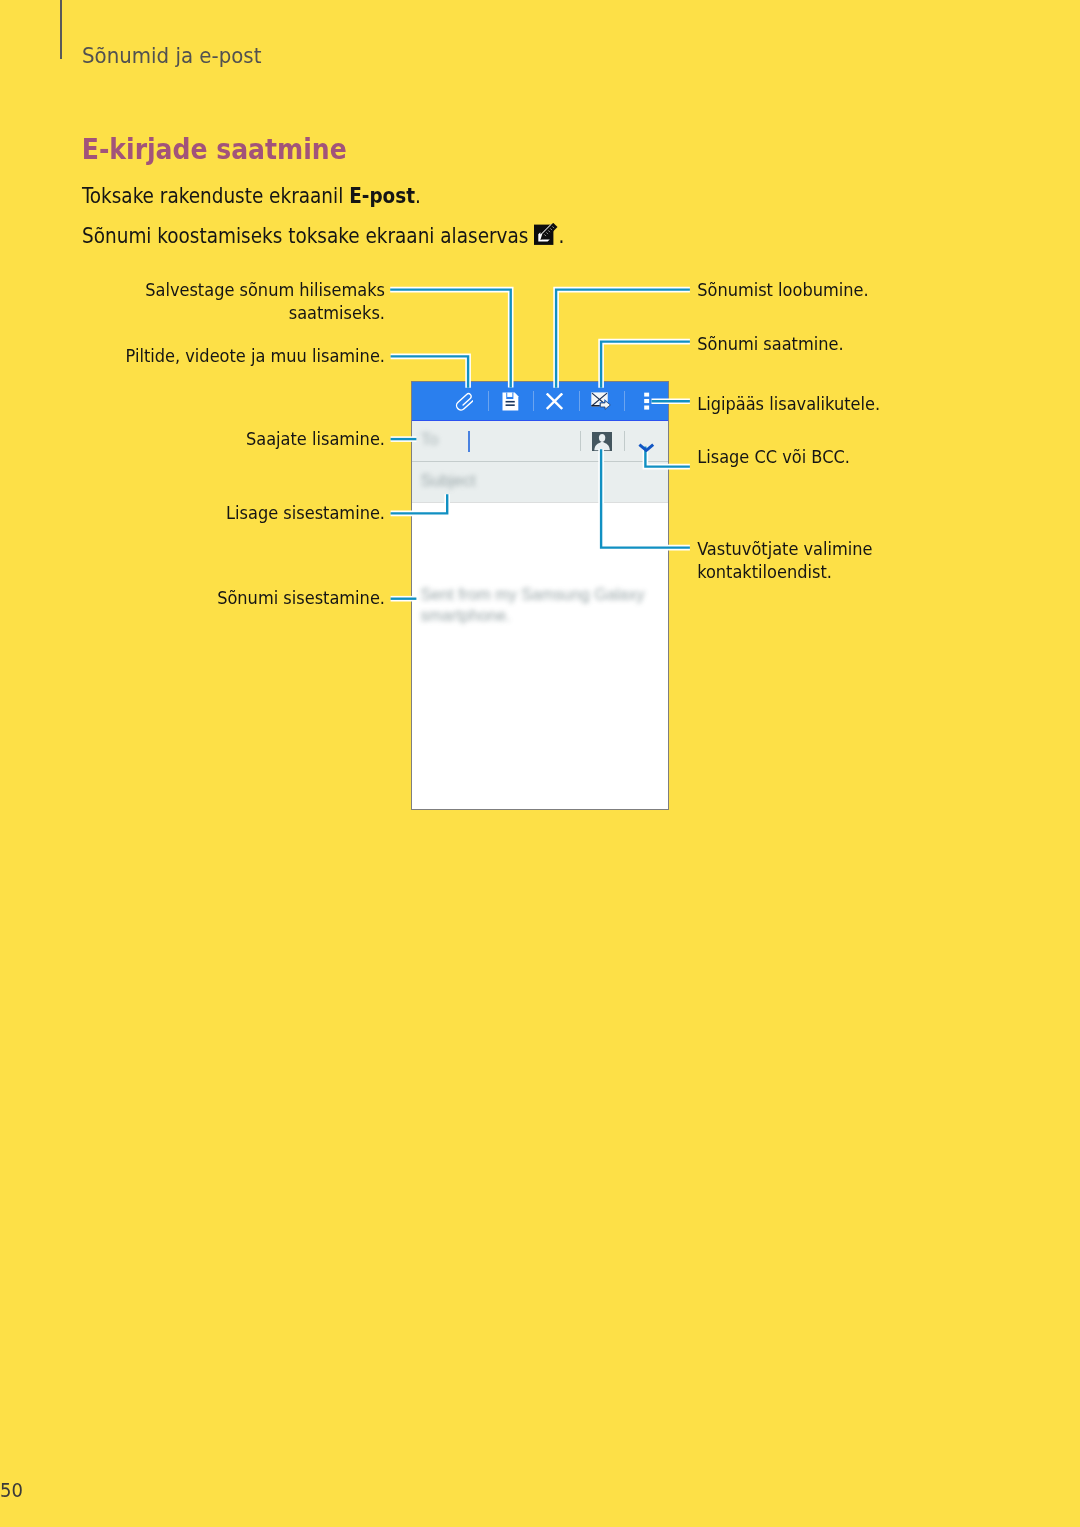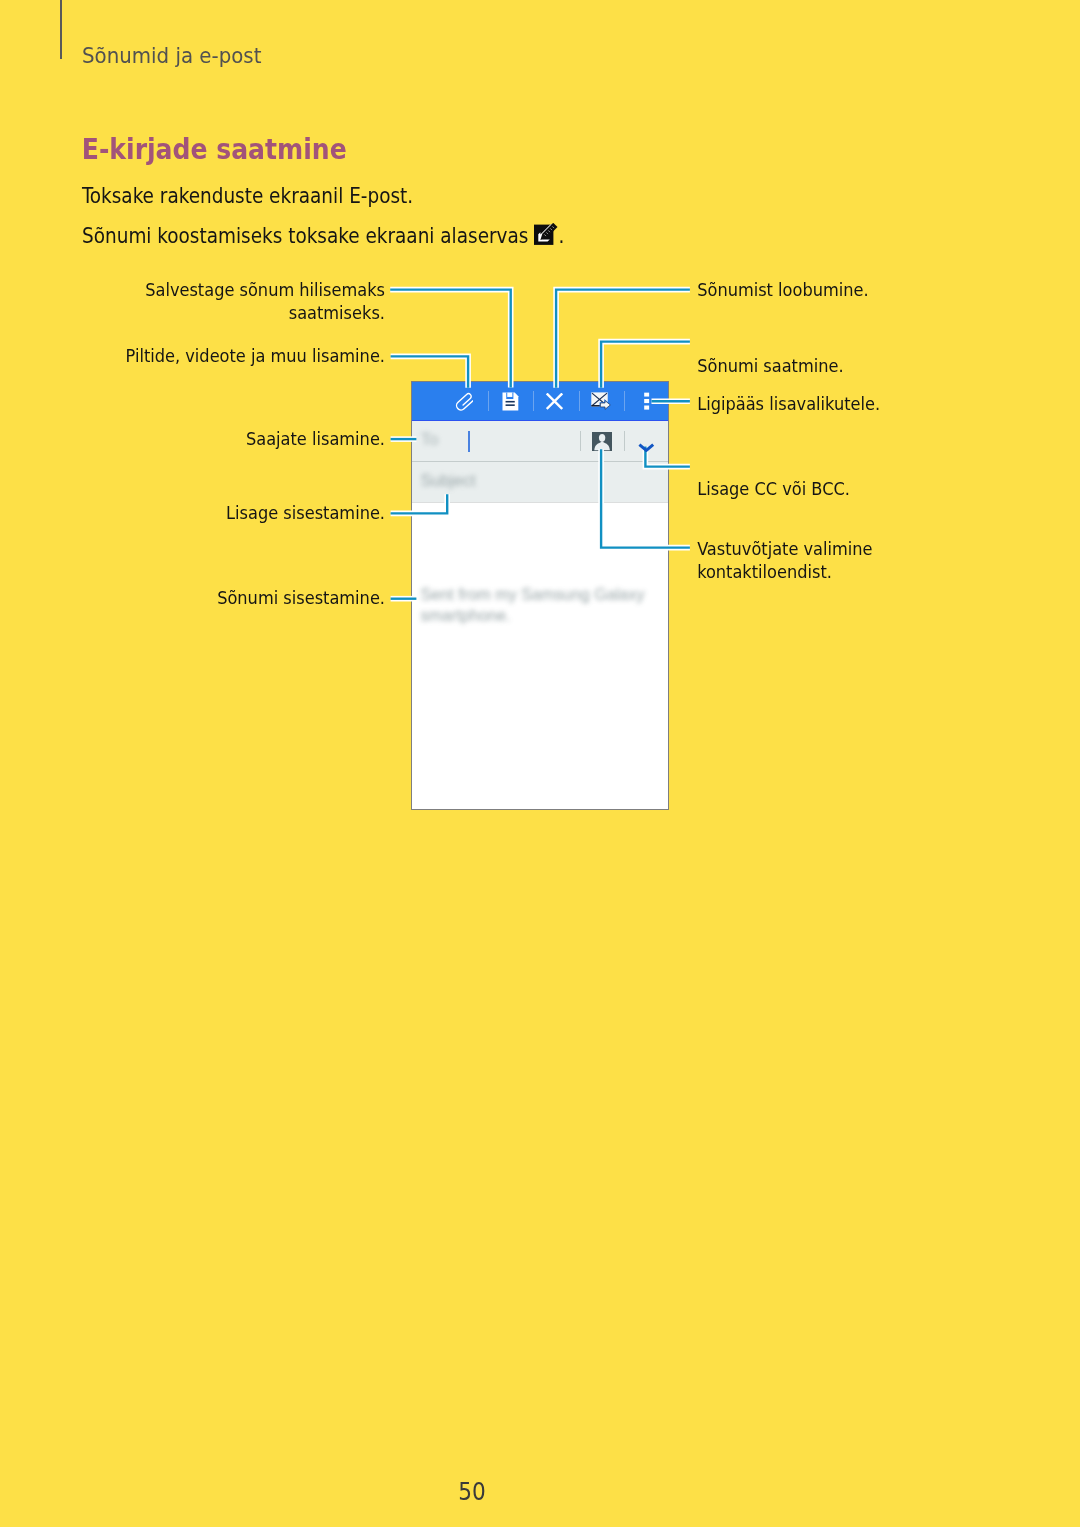--- a/index.html
+++ b/index.html
@@ -12,21 +12,21 @@
   
   .hdr-rule{position:absolute;left:60.2px;top:0;width:1.8px;height:59.4px;background:#595959;}
   .hdr-text{position:absolute;left:82px;top:45px;font-size:22px;color:#515151;
             line-height:22px;white-space:nowrap;}
 
   
   .title{position:absolute;left:81.8px;top:134.7px;font-size:27.9px;font-weight:bold;
          color:#a2537a;line-height:30px;white-space:nowrap;}
   .para{position:absolute;left:82px;font-size:20.5px;color:#151515;white-space:nowrap;
         line-height:21px;}
-  .para b{font-weight:normal;margin-top:44px;}
+  .para b{font-weight:bold;margin-top:44px;}
   .p1{top:186px;}
   .p2{top:226px;}
   .cicon{display:inline-block;width:23.3px;height:1px;vertical-align:baseline;
          position:relative;margin:0 2.5px 0 4.3px;}
   .cicon svg{position:absolute;left:1.2px;top:-19.4px;}
 
   
   .lbl{position:absolute;font-size:18px;color:#151515;line-height:23px;}
   .lbl.r{text-align:right;}
 
@@ -47,22 +47,22 @@
   .subrow{position:absolute;left:0;top:80.1px;width:256px;height:40.6px;background:#e9eeee;}
   .bodyarea{position:absolute;left:0;top:120.7px;width:256px;height:306px;background:#fff;}
   .btxt{position:absolute;font-family:"Liberation Sans",sans-serif;font-stretch:normal;
         color:#7d8d90;white-space:nowrap;}
   .caret{position:absolute;width:1.6px;background:#2a7fee;}
   .vsep{position:absolute;width:1px;background:#c2cbcb;}
   .contactbtn{position:absolute;background:#44565f;}
   .chev{position:absolute;z-index:5;}
 
   
-  .pgnum{position:absolute;left:0;top:1478px;width:944px;text-align:center;
-         font-size:24px;color:#3a3a3a;}
+  .pgnum{position:absolute;left:0;top:1478px;width:944px;
+         font-size:20px;color:#3a3a3a;}
 </style>
 </head>
 <body>
 
 <div class="page">
 
   <div class="hdr-rule"></div>
   <div class="hdr-text">Sõnumid ja e-post</div>
 
   <div class="title">E-kirjade saatmine</div>
@@ -163,23 +163,23 @@
   <div class="lbl r" style="left:60px;top:278px;width:325px;">
     <div>Salvestage sõnum hilisemaks</div>
     <div>saatmiseks.</div>
   </div>
   <div class="lbl r" style="left:60px;top:344.3px;width:325px;">Piltide, videote ja muu lisamine.</div>
   <div class="lbl r" style="left:60px;top:427px;width:325px;">Saajate lisamine.</div>
   <div class="lbl r" style="left:60px;top:500.7px;width:325px;">Lisage sisestamine.</div>
   <div class="lbl r" style="left:60px;top:586px;width:325px;">Sõnumi sisestamine.</div>
 
   <div class="lbl" style="left:697.2px;top:278px;">Sõnumist loobumine.</div>
-  <div class="lbl" style="left:697.2px;top:331.5px;margin-top:22px;">Sõnumi saatmine.</div>
+  <div class="lbl" style="left:697.2px;top:331.5px;">Sõnumi saatmine.</div>
   <div class="lbl" style="left:697.2px;top:391.6px;">Ligipääs lisavalikutele.</div>
-  <div class="lbl" style="left:697.2px;top:477px;">Lisage CC või BCC.</div>
+  <div class="lbl" style="left:697.2px;top:445px;">Lisage CC või BCC.</div>
   <div class="lbl" style="left:697.2px;top:537.3px;">
     <div>Vastuvõtjate valimine</div>
     <div>kontaktiloendist.</div>
   </div>
 
   <svg class="leaders" width="1080" height="1527" viewBox="0 0 1080 1527">
     <g fill="none" stroke="#ffffff" stroke-width="5.6" stroke-linecap="butt">
       <path d="M390.2 289.6 H510.7 V387.6"></path>
       <path d="M390.6 356.4 H468.1 V387.8"></path>
       <path d="M390.6 439.1 H416.4"></path>

